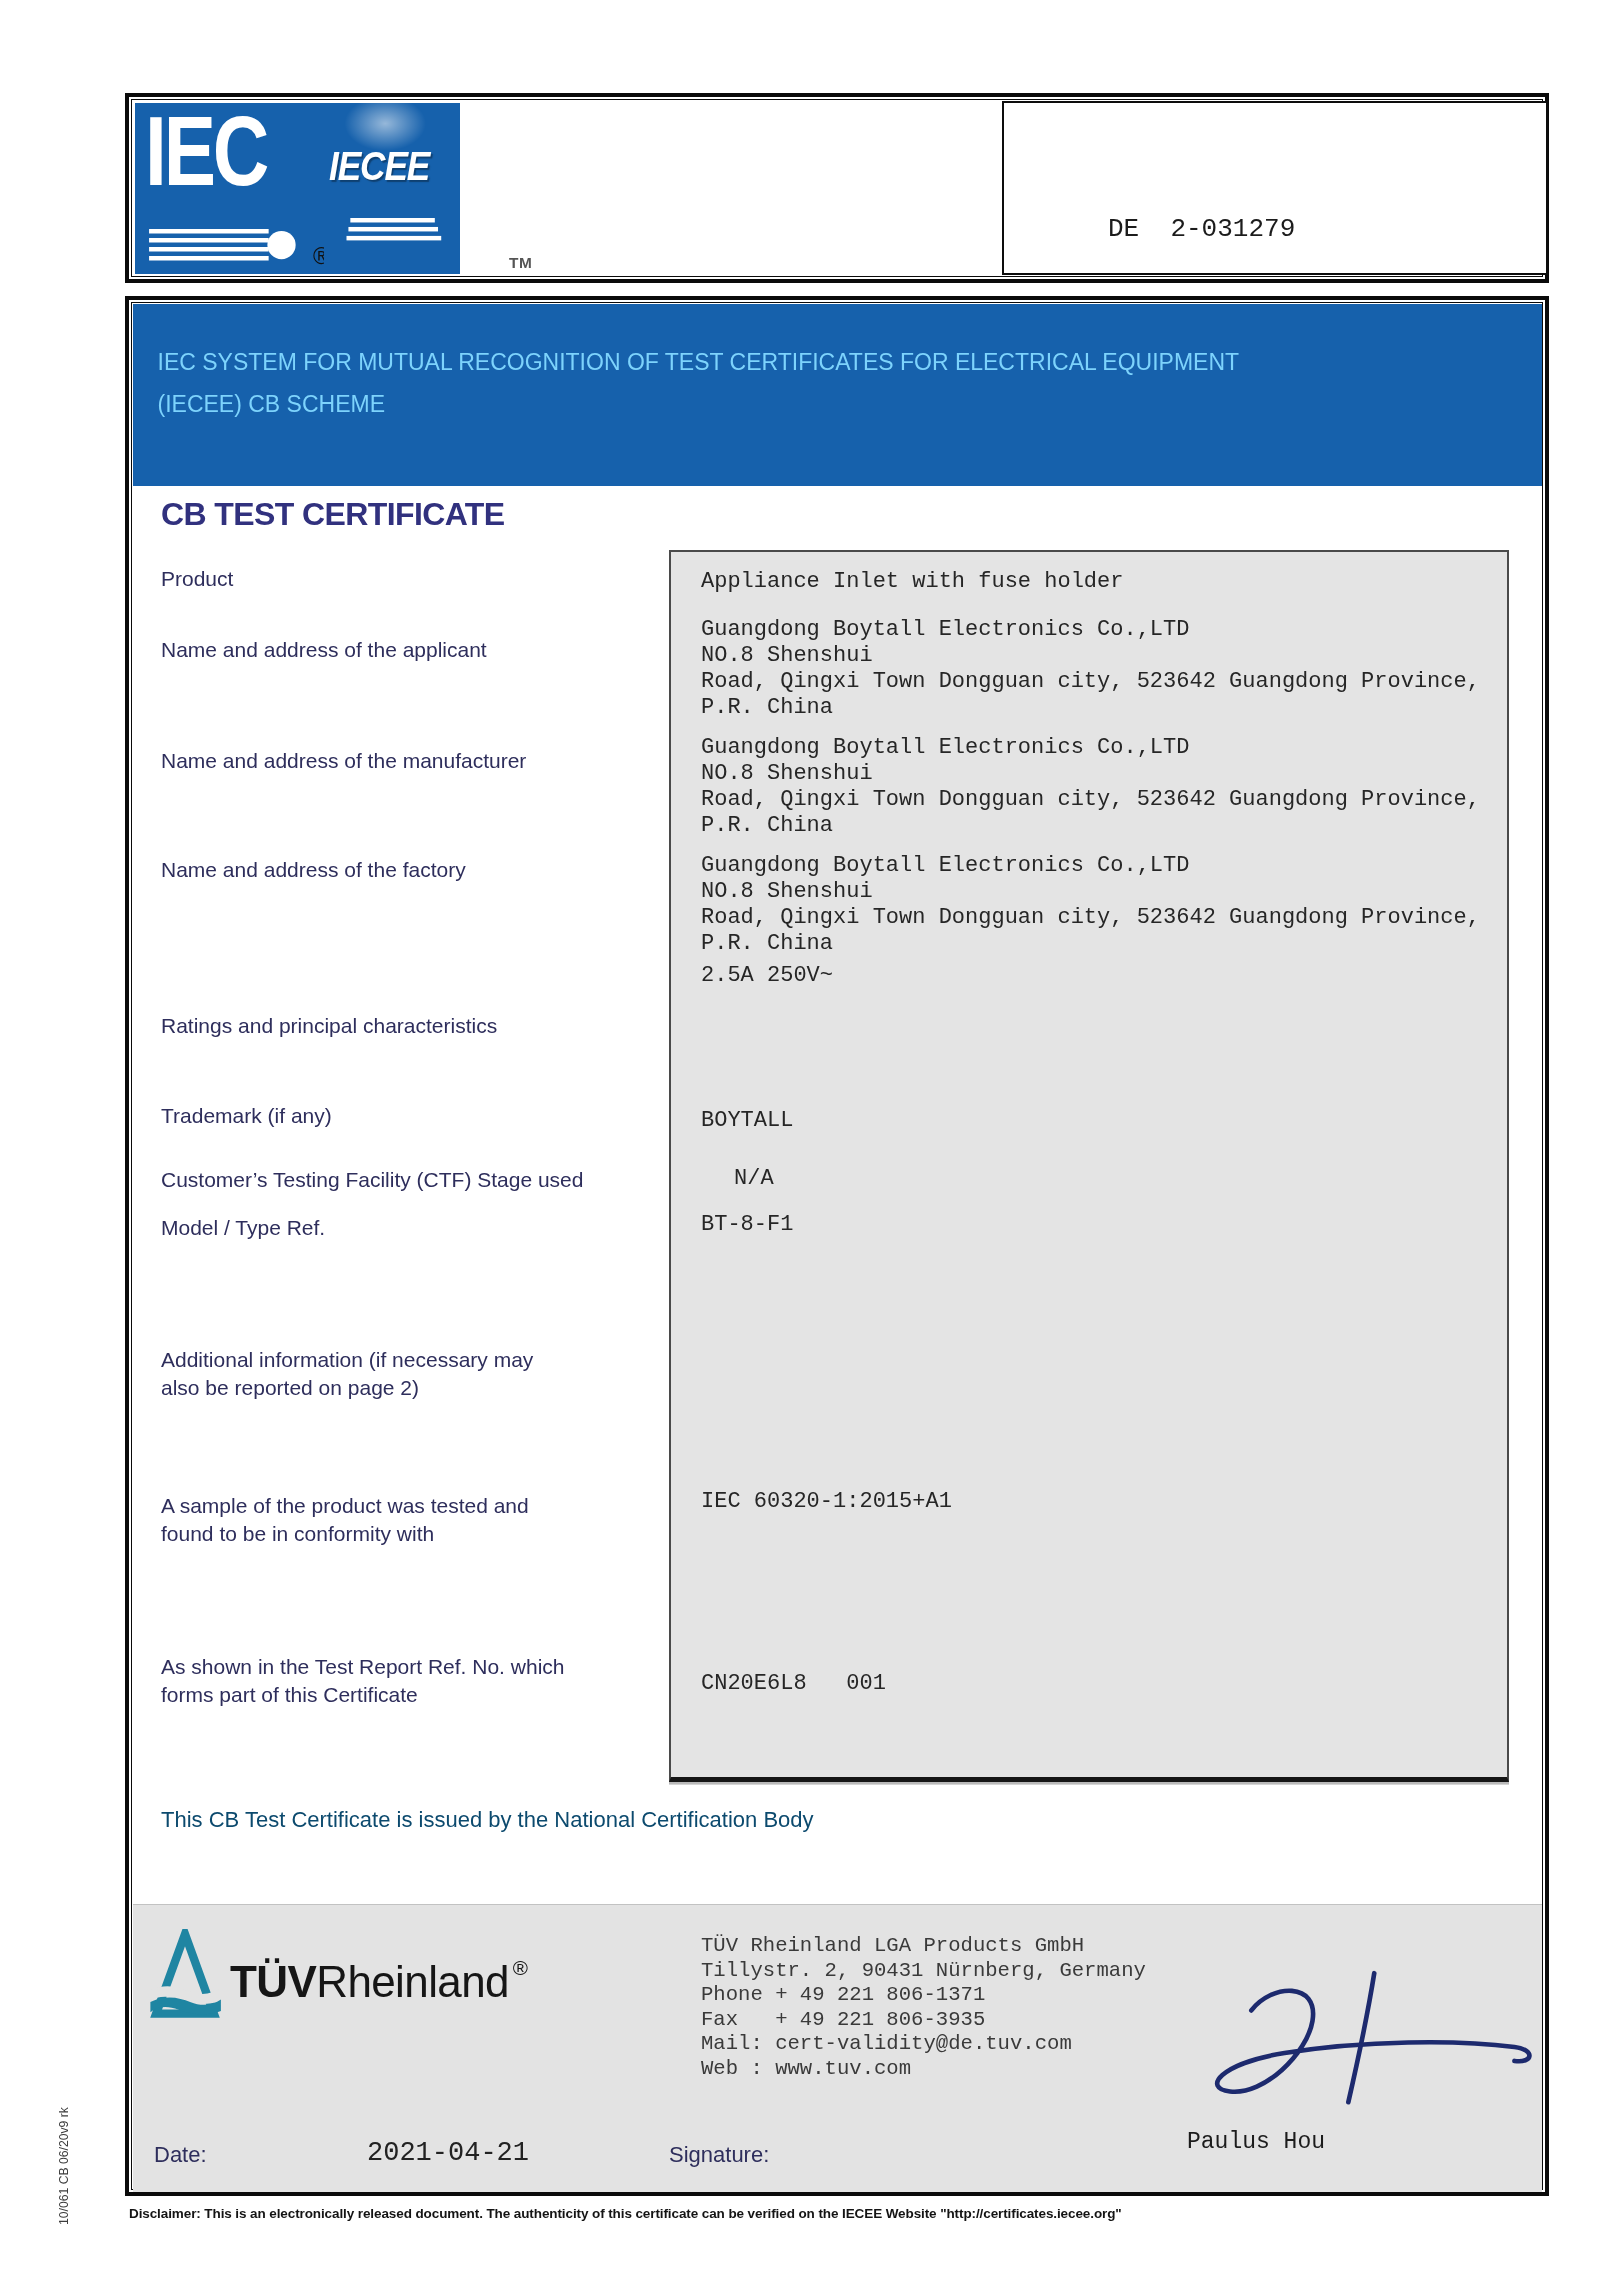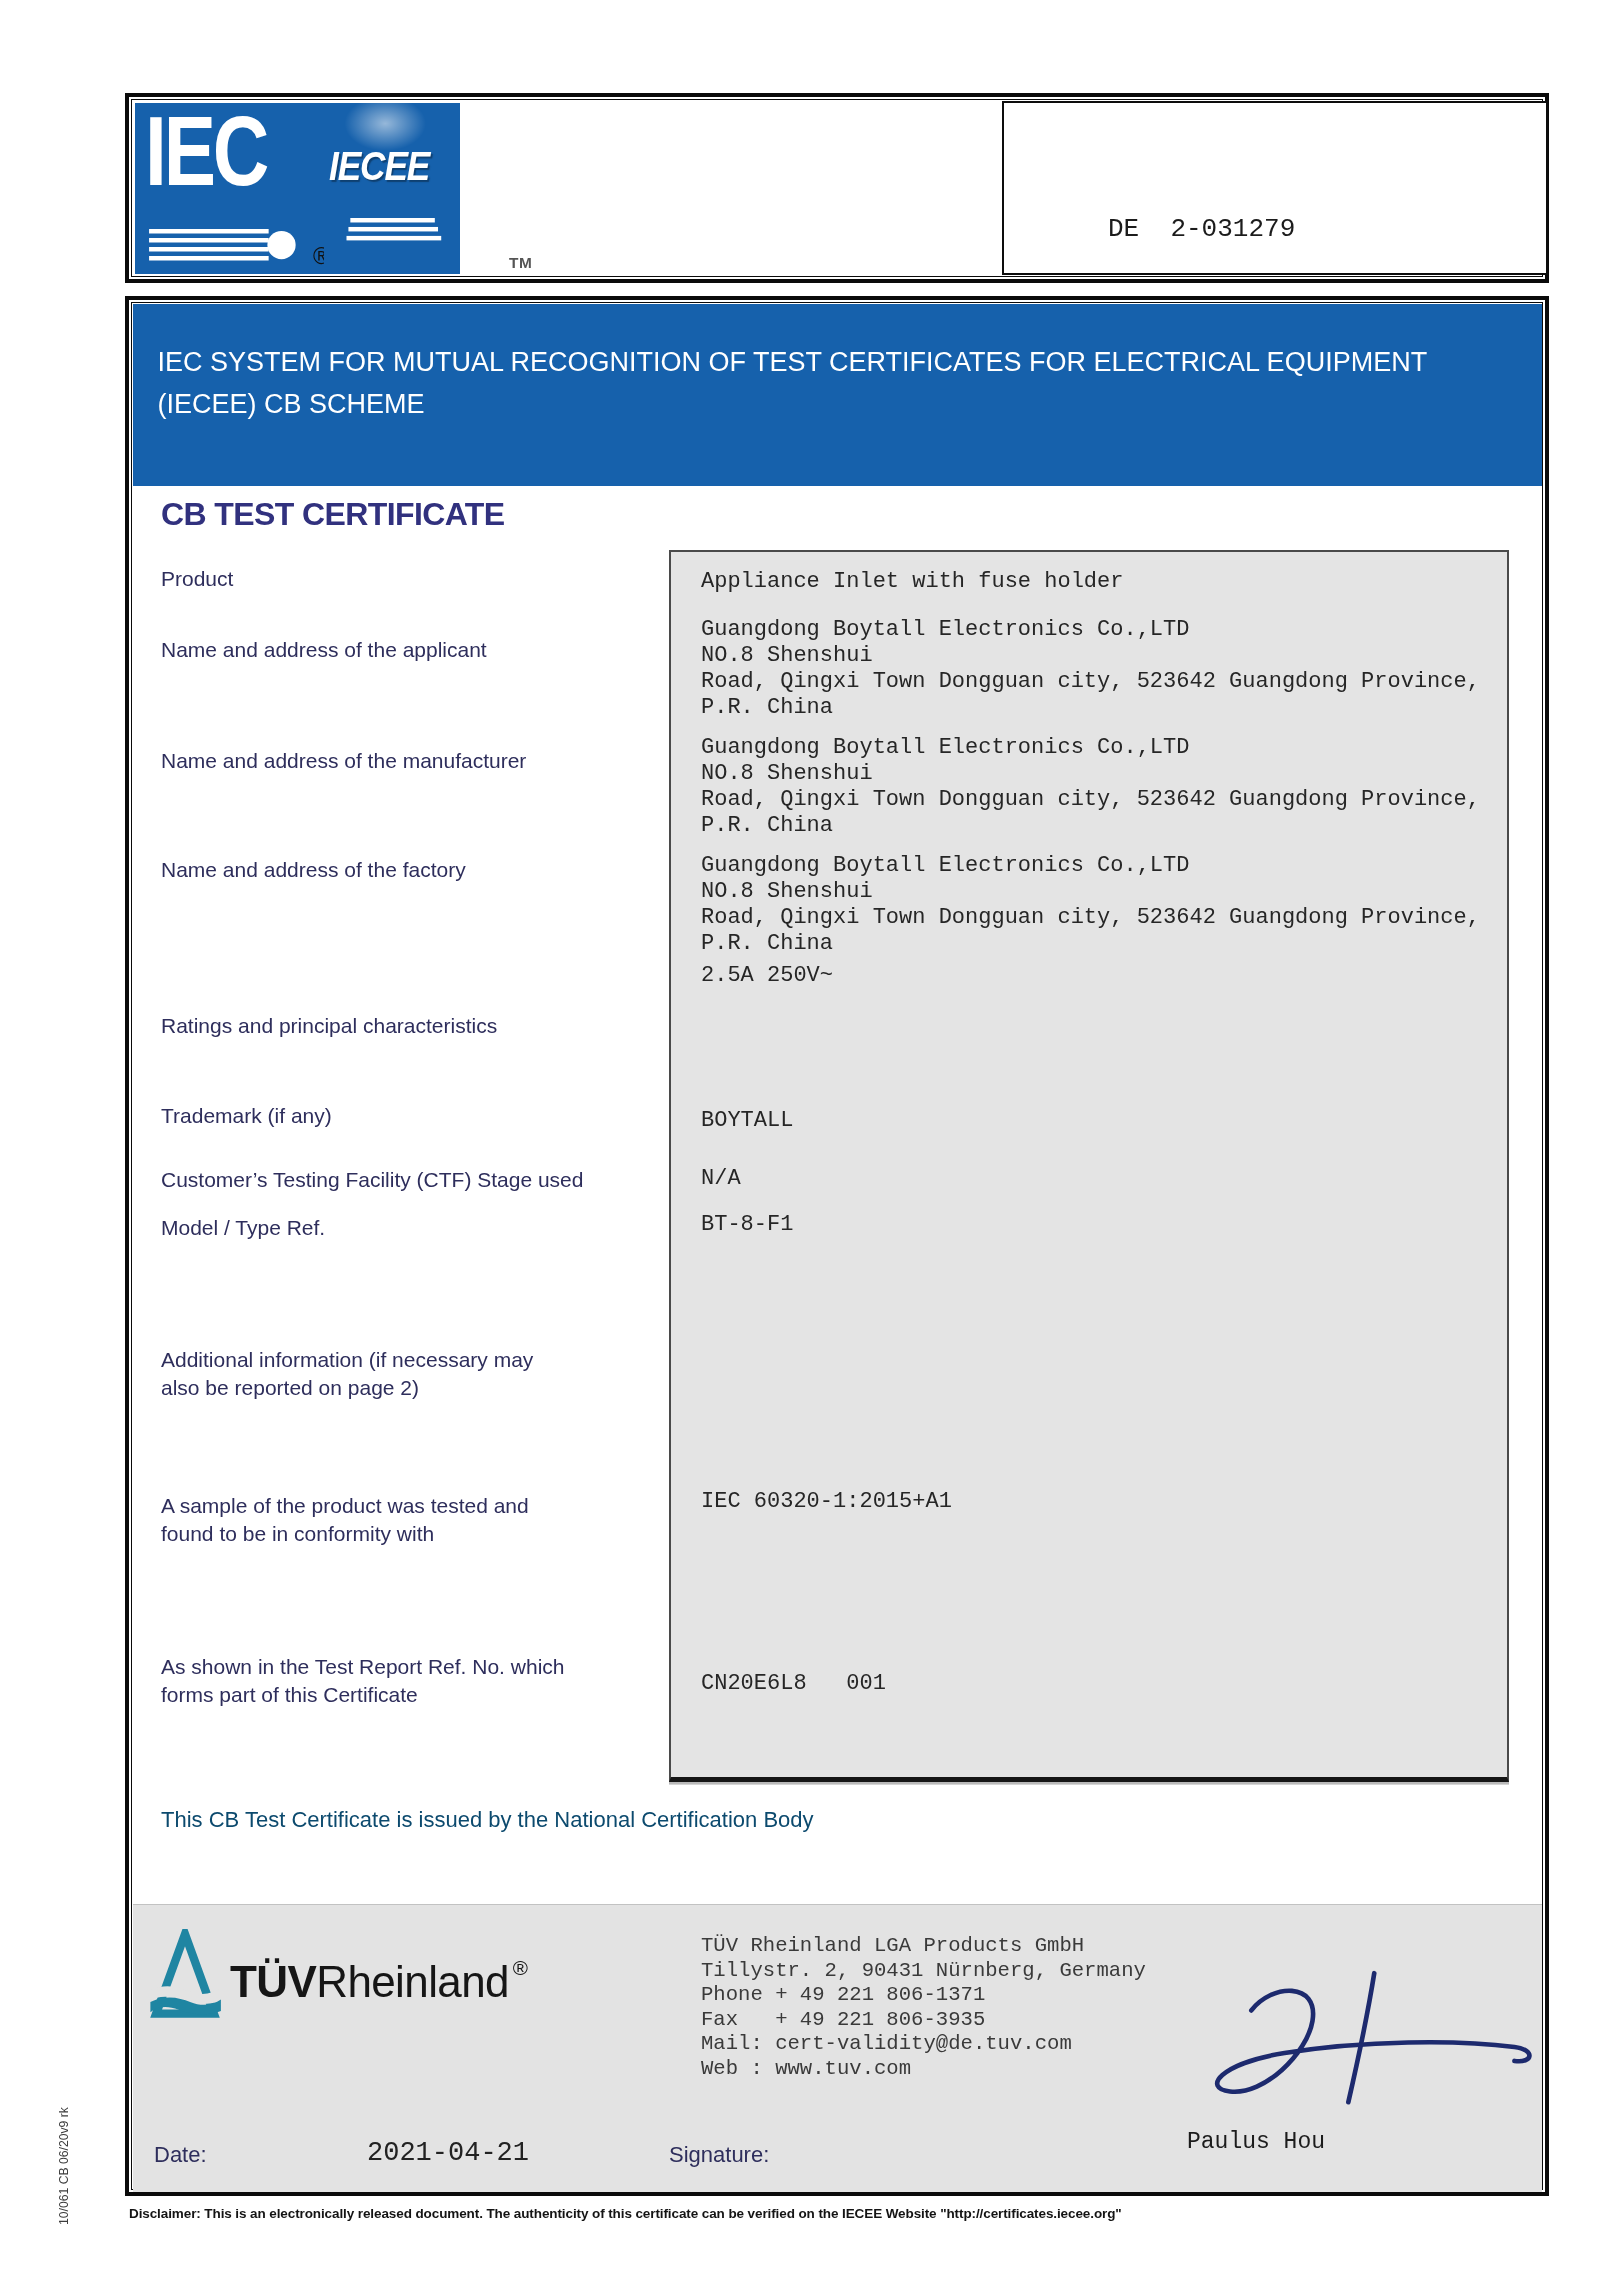--- a/index.html
+++ b/index.html
@@ -64,22 +64,22 @@
     position:absolute; left:104px; top:111px;
     font-family:"Liberation Mono","DejaVu Sans Mono",monospace;
     font-size:26px; color:#1c1c1c; white-space:pre;
   }
 
   
   .main-box { left:125px; top:296px; width:1424px; height:1900px; }
 
   .banner {
     position:absolute; left:133px; top:304px; width:1409px; height:182px;
-    background:#1661ac; color:#ffffff;
-    font-size:27px; line-height:42px;
+    background:#1661ac; color:#7dd3fc;
+    font-size:23px; line-height:42px;
     padding:37px 19.3px 0 24.5px;
     white-space:pre-line; letter-spacing:0;
   }
   .cert-title {
     position:absolute; left:161px; top:496px;
     font-size:32px; font-weight:bold; color:#31317e; letter-spacing:-0.6px;
   }
 
   .lbl {
     position:absolute; left:161px; width:534px;
@@ -94,21 +94,21 @@
     background:#e4e4e4;
     border:2.6px solid #4a4a4a; border-bottom:5.8px solid #161616;
     box-shadow:0 2.6px 0 #b9b9b9;
   }
   .val {
     position:absolute; left:701px;
     font-family:"Liberation Mono","DejaVu Sans Mono",monospace;
     font-size:22px; color:#262626; line-height:26px; white-space:pre;
   }
   .v0{top:569px;} .v1{top:617px;} .v2{top:735px;} .v3{top:853px;}
-  .v4{top:963px;} .v5{top:1108px;} .v6{top:1166px;} .v7{top:1212px;}
+  .v4{top:963px;} .v5{top:1108px;} .v6{top:1166px;margin-left:33px;} .v7{top:1212px;}
   .v9{top:1489px;} .v10{top:1671px;}
 
   .issuer-line {
     position:absolute; left:161px; top:1807px;
     font-size:22px; color:#0c4a6e;
   }
 
   
   .footer-band {
     position:absolute; left:133px; top:1904px; width:1409px; height:288px;

